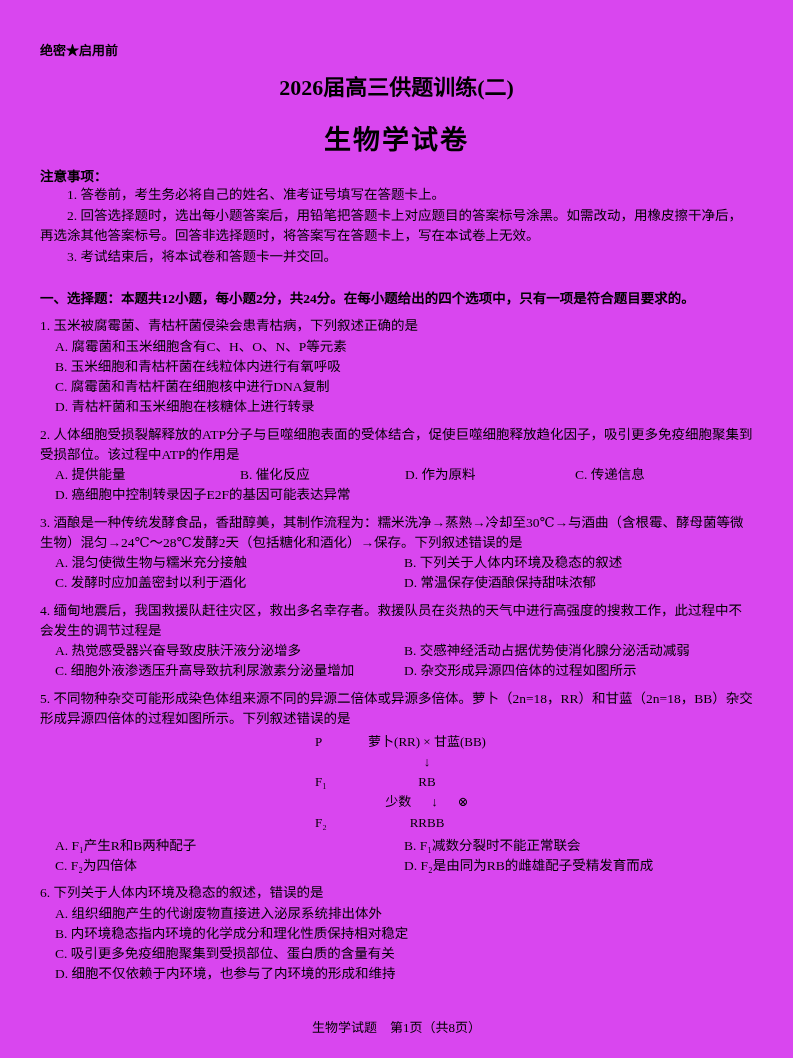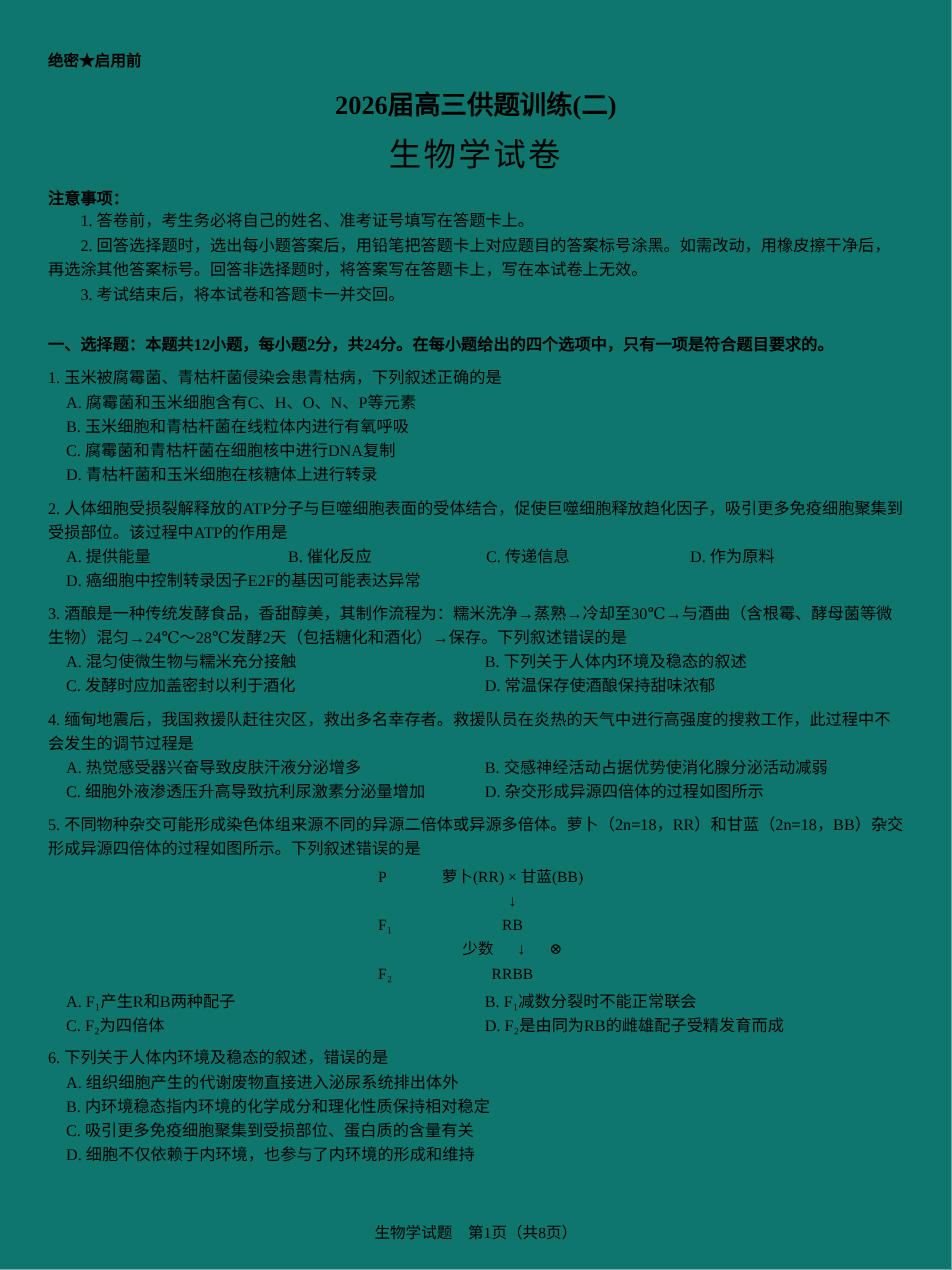--- a/index.html
+++ b/index.html
@@ -7,25 +7,25 @@
     width: 793px; height: 1058px;
     background: #ffffff; color: #000000;
     font-family: "Liberation Serif", "DejaVu Serif", serif;
   }
   .page {
     box-sizing: border-box;
     width: 793px; height: 1058px;
     padding: 40px 40px 0 40px;
     position: relative;
     overflow: hidden;
-    background: #0f766e;
+    background: #d946ef;
   }
   .security { font-size: 13px; font-weight: bold; }
   .title { margin: 10px 0 0; text-align: center; font-size: 22px; font-weight: bold; }
-  .subtitle { margin: 6px 0 0; text-align: center; font-size: 27px; font-weight: normal; letter-spacing: 2px; }
+  .subtitle { margin: 17px 0 0; text-align: center; font-size: 27px; font-weight: bold; letter-spacing: 2px; }
   .notice-title { margin-top: 8px; font-size: 13.5px; font-weight: bold; }
   .notice { margin: 0; font-size: 13.5px; line-height: 1.52; text-indent: 2em; }
   .section-heading { margin-top: 22px; font-size: 13.5px; font-weight: bold; line-height: 1.5; }
   .question { margin-top: 7px; font-size: 13.5px; line-height: 1.5; }
   .stem { margin: 0; }
   .option { margin: 0; }
   .options.stacked .option { padding-left: 15px; }
   .option.extra { padding-left: 15px; }
   .options.row4 {
     display: grid;
@@ -72,22 +72,22 @@
       <p class="option">C. 腐霉菌和青枯杆菌在细胞核中进行DNA复制</p>
       <p class="option">D. 青枯杆菌和玉米细胞在核糖体上进行转录</p>
     </div>
   </div>
 
   <div class="question">
     <p class="stem">2. 人体细胞受损裂解释放的ATP分子与巨噬细胞表面的受体结合，促使巨噬细胞释放趋化因子，吸引更多免疫细胞聚集到受损部位。该过程中ATP的作用是</p>
     <div class="options row4">
       <p class="option">A. 提供能量</p>
       <p class="option">B. 催化反应</p>
+      <p class="option">D. 作为原料</p>
       <p class="option">C. 传递信息</p>
-      <p class="option">D. 作为原料</p>
     </div>
     <p class="option extra">D. 癌细胞中控制转录因子E2F的基因可能表达异常</p>
   </div>
 
   <div class="question">
     <p class="stem">3. 酒酿是一种传统发酵食品，香甜醇美，其制作流程为：糯米洗净→蒸熟→冷却至30℃→与酒曲（含根霉、酵母菌等微生物）混匀→24℃～28℃发酵2天（包括糖化和酒化）→保存。下列叙述错误的是</p>
     <div class="options grid2">
       <p class="option">A. 混匀使微生物与糯米充分接触</p>
       <p class="option">B. 下列关于人体内环境及稳态的叙述</p>
       <p class="option">C. 发酵时应加盖密封以利于酒化</p>

